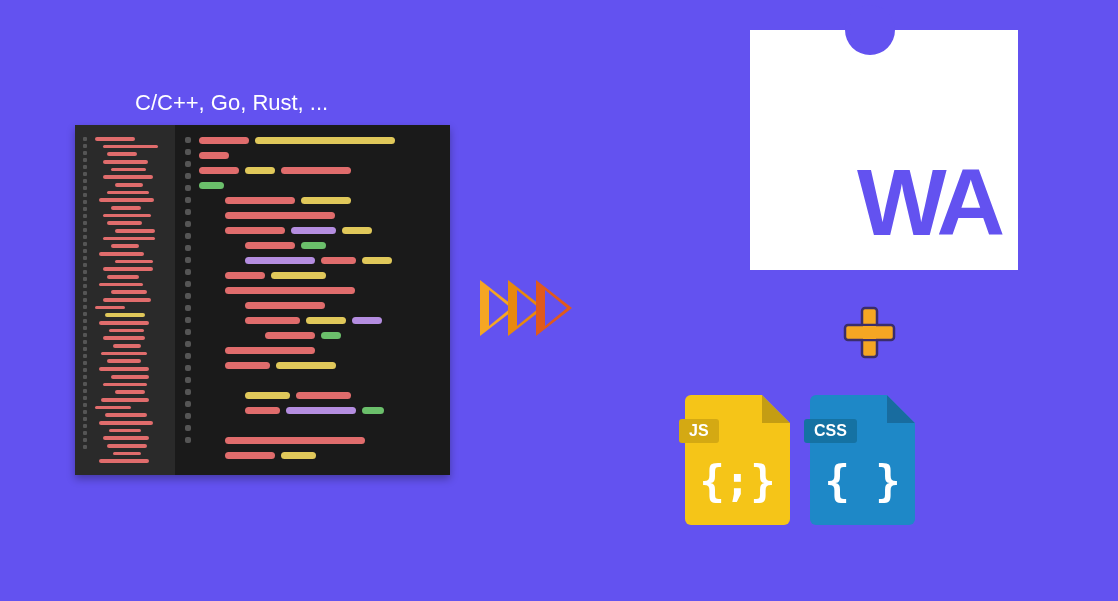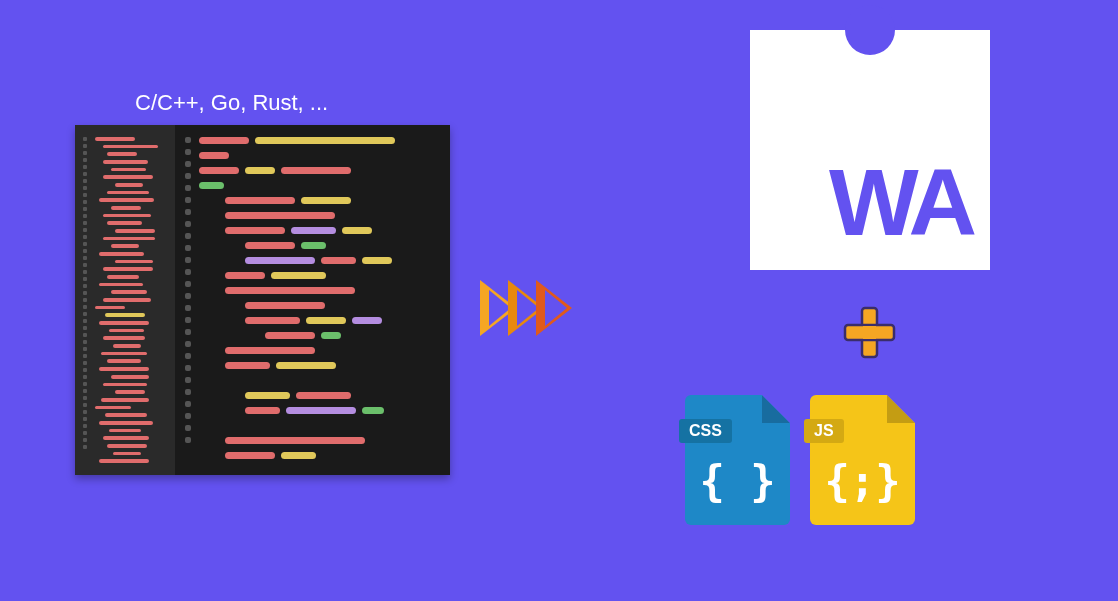--- a/index.html
+++ b/index.html
@@ -127,21 +127,21 @@
       border-bottom: 18px solid transparent;
       border-left: 22px solid #6352f0;
     }
     .arrow1 { border-left: 36px solid #f5a623; }
     .arrow2 { border-left: 36px solid #e8890e; }
     .arrow3 { border-left: 36px solid #e05a1c; }
     .wa-logo {
       position: absolute;
       top: 30px;
       left: 750px;
-      width: 240px;
+      width: 268px;
       height: 240px;
       background: white;
     }
     .wa-notch {
       position: absolute;
       top: -25px;
       left: 95px;
       width: 50px;
       height: 50px;
       background: #6352f0;
@@ -480,21 +480,21 @@
 
 <div class="plus-icon">
   <svg viewBox="0 0 55 55">
     <rect x="20" y="3" width="15" height="49" fill="#f5a623" stroke="#3a2d6b" stroke-width="2.5" rx="3"></rect>
     <rect x="3" y="20" width="49" height="15" fill="#f5a623" stroke="#3a2d6b" stroke-width="2.5" rx="3"></rect>
     <rect x="21" y="21" width="13" height="13" fill="#f5a623"></rect>
   </svg>
 </div>
 
 <div class="file-icons">
+  <div class="file-icon file-js">
+    <div class="file-label-band">JS</div>
+    <div class="file-symbol">{;}</div>
+  </div>
   <div class="file-icon file-css">
     <div class="file-label-band">CSS</div>
     <div class="file-symbol">{ }</div>
   </div>
-  <div class="file-icon file-js">
-    <div class="file-label-band">JS</div>
-    <div class="file-symbol">{;}</div>
-  </div>
 </div>
 
 </body></html>

